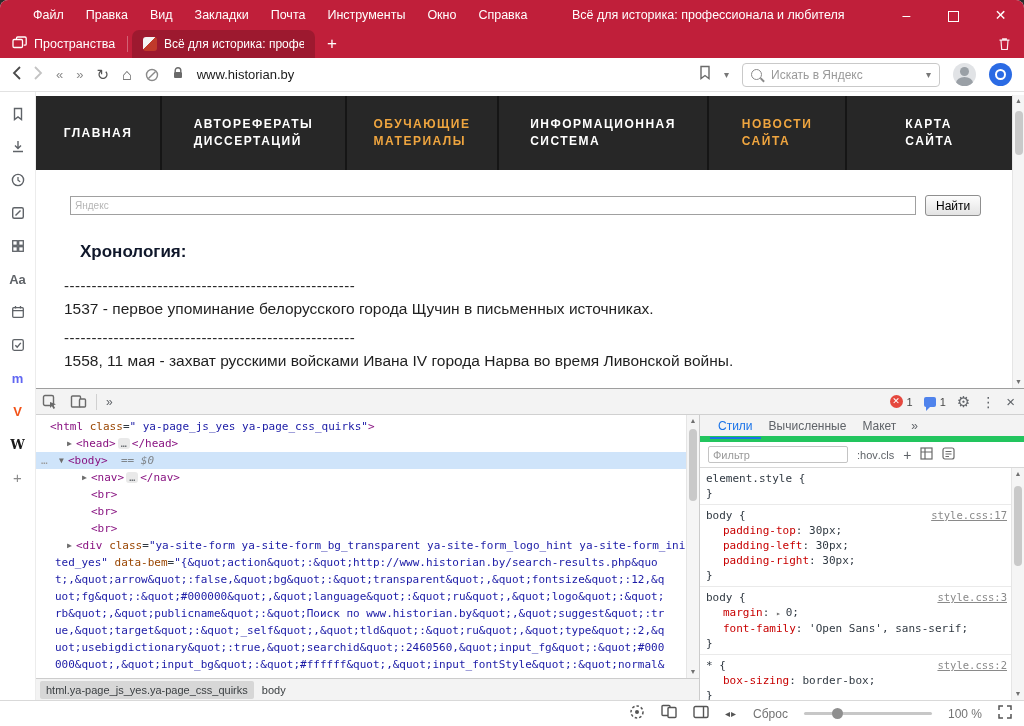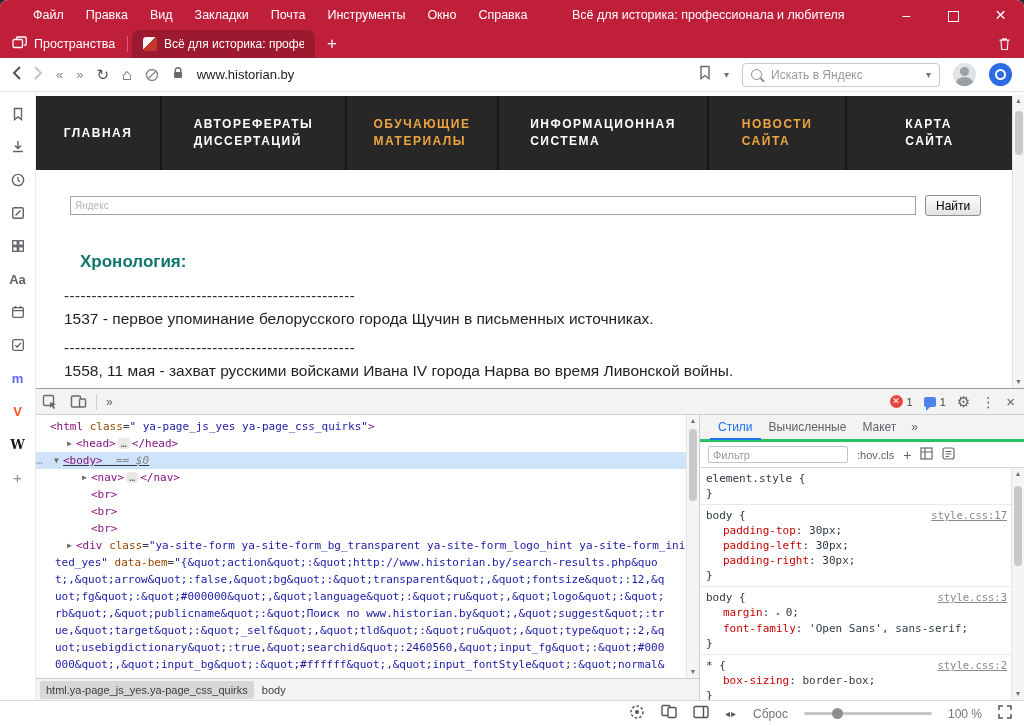--- a/index.html
+++ b/index.html
@@ -51,21 +51,21 @@
   #page{position:absolute;left:36px;top:92px;width:988px;height:296px;background:#fff;overflow:hidden;}
   #site-nav{margin:4px 12px 0 0;display:flex;background:#272727;height:74px;}
   .nav-item{display:flex;align-items:center;justify-content:center;box-sizing:border-box;}
   .nav-item + .nav-item{border-left:2px solid #151515;}
   .nav-item span{white-space:pre-line;font-size:12px;font-weight:bold;letter-spacing:1.5px;line-height:17px;color:#fff;text-align:left;}
   .nav-item.accent span{color:#efa53f;}
   #site-search{margin:25px 0 0 34px;display:flex;gap:9px;align-items:center;}
   #ya-input{width:846px;height:19px;border:1px solid #a0a0a0;font-size:10px;padding:0 4px;box-sizing:border-box;font-family:"Liberation Sans",sans-serif;}
   #ya-input::placeholder{color:#b5b5b5;}
   #find-btn{font-size:12px;height:21px;padding:1px 10px;background:linear-gradient(#fdfdfd,#e3e3e3);border:1px solid #8f8f8f;border-radius:3px;font-family:"Liberation Sans",sans-serif;}
-  #chron-heading{margin:36px 0 0 44px;font-size:17px;font-weight:bold;color:#0f766e;}
+  #chron-heading{margin:26px 0 0 44px;font-size:17px;font-weight:bold;color:#0f172a;}
   #chron-entries{margin-top:14px;}
   .divider-line{margin:8px 0 2px 28px;font-size:15px;color:#2a2a2a;line-height:20px;letter-spacing:.5px;}
   .entry-line{margin:0 0 0 28px;font-size:15.5px;color:#1f1f1f;line-height:22px;}
   
   .vscroll{position:absolute;background:#f5f5f5;border-left:1px solid #e5e5e5;width:12px;box-sizing:border-box;}
   .varrow{height:12px;font-size:7px;color:#707070;text-align:center;line-height:12px;}
   .vthumb{position:absolute;left:2px;width:8px;background:#c9c9c9;border-radius:4px;}
   #page-scroll{right:0;top:3px;height:293px;}
   
   #devtools{position:absolute;left:36px;top:388px;width:988px;height:312px;border-top:1px solid #9e9e9e;background:#fff;box-sizing:border-box;}
@@ -94,21 +94,21 @@
   .c-a{color:#994500;}
   .c-v{color:#1a1aa6;}
   .c-p{color:#303942;}
   .c-g{color:#80868b;font-style:italic;}
   .c-e{color:#5f6368;background:#e9e9e9;border-radius:3px;padding:0 3px;font-size:10px;margin:0 2px;}
   #el-scroll{right:0;top:0;bottom:22px;width:13px;}
   #dt-crumbs{position:absolute;left:0;right:0;bottom:0;height:22px;background:#f3f3f3;border-top:1px solid #ccc;display:flex;align-items:center;padding-left:4px;box-sizing:border-box;}
   .crumb{font-size:11px;color:#3c4043;padding:3px 6px;white-space:nowrap;}
   .crumb.active{background:#d7d7d7;border-radius:2px;}
   #dt-styles{flex:1;position:relative;background:#fff;}
-  #st-tabs{height:27px;background:#f3f3f3;border-bottom:3px solid #22c55e;display:flex;align-items:center;padding-left:10px;gap:2px;box-sizing:border-box;}
+  #st-tabs{height:27px;background:#f3f3f3;border-bottom:6px solid #22c55e;display:flex;align-items:center;padding-left:10px;gap:2px;box-sizing:border-box;}
   .st-tab{font-size:12px;color:#5f6368;padding:0 8px;line-height:26px;height:26px;}
   .st-tab.active{color:#1a73e8;box-shadow:inset 0 -2px 0 #1a73e8;}
   #st-filter{height:26px;border-bottom:1px solid #d8d8d8;display:flex;align-items:center;padding:0 8px;gap:9px;box-sizing:border-box;}
   #st-filter input{width:140px;height:17px;border:1px solid #c4c4c4;border-radius:2px;font-size:11px;padding:0 4px;box-sizing:border-box;font-family:"Liberation Sans",sans-serif;}
   #st-filter input::placeholder{color:#9a9a9a;}
   .st-toggle{font-size:11px;color:#5f6368;}
   .plus-icon{font-size:14px;color:#5f6368;}
   #st-rules{position:absolute;top:53px;bottom:0;left:0;right:13px;overflow:hidden;font-family:"DejaVu Sans Mono",monospace;font-size:11px;color:#303942;}
   .rule{padding:3px 4px 3px 6px;border-bottom:1px solid #eaeaea;}
   .r-line,.r-prop,.r-close{line-height:15px;}
@@ -336,21 +336,21 @@
         <span class="gear-glyph">⚙</span>
         <span class="dots-glyph">⋮</span>
         <span class="close-glyph">×</span>
       </div>
     </div>
     <div id="dt-body">
       <div id="dt-elements">
         <div id="dt-code">
             <div class="cl" style="padding-left: 14px;"><span class="c-t">&lt;html</span><span class="c-p"> </span><span class="c-a">class</span><span class="c-p">=</span><span class="c-v">" ya-page_js_yes ya-page_css_quirks"</span><span class="c-t">&gt;</span></div>
             <div class="cl" style="padding-left: 27px;"><span class="ar">▶</span><span class="c-t">&lt;head&gt;</span><span class="c-e">…</span><span class="c-t">&lt;/head&gt;</span></div>
-            <div class="cl sel" style=" text-decoration: underline;"><span class="dots">…</span><span class="ar">▼</span><span class="c-t">&lt;body&gt;</span><span class="c-g">  == $0</span></div>
+            <div class="cl sel" style="padding-left: 5px;"><span class="dots">…</span><span class="ar">▼</span><span class="c-t">&lt;body&gt;</span><span class="c-g">  == $0</span></div>
             <div class="cl" style="padding-left: 42px;"><span class="ar">▶</span><span class="c-t">&lt;nav&gt;</span><span class="c-e">…</span><span class="c-t">&lt;/nav&gt;</span></div>
             <div class="cl" style="padding-left: 55px;"><span class="c-t">&lt;br&gt;</span></div>
             <div class="cl" style="padding-left: 55px;"><span class="c-t">&lt;br&gt;</span></div>
             <div class="cl" style="padding-left: 55px;"><span class="c-t">&lt;br&gt;</span></div>
             <div class="cl" style="padding-left: 27px;"><span class="ar">▶</span><span class="c-t">&lt;div</span><span class="c-p"> </span><span class="c-a">class</span><span class="c-p">=</span><span class="c-v">"ya-site-form ya-site-form_bg_transparent ya-site-form_logo_hint ya-site-form_ini</span></div>
             <div class="cl" style="padding-left: 19px;"><span class="c-v">ted_yes"</span><span class="c-p"> </span><span class="c-a">data-bem</span><span class="c-p">=</span><span class="c-v">"{&amp;quot;action&amp;quot;:&amp;quot;http://www.historian.by/search-results.php&amp;quo</span></div>
             <div class="cl" style="padding-left: 19px;"><span class="c-v">t;,&amp;quot;arrow&amp;quot;:false,&amp;quot;bg&amp;quot;:&amp;quot;transparent&amp;quot;,&amp;quot;fontsize&amp;quot;:12,&amp;q</span></div>
             <div class="cl" style="padding-left: 19px;"><span class="c-v">uot;fg&amp;quot;:&amp;quot;#000000&amp;quot;,&amp;quot;language&amp;quot;:&amp;quot;ru&amp;quot;,&amp;quot;logo&amp;quot;:&amp;quot;</span></div>
             <div class="cl" style="padding-left: 19px;"><span class="c-v">rb&amp;quot;,&amp;quot;publicname&amp;quot;:&amp;quot;Поиск по www.historian.by&amp;quot;,&amp;quot;suggest&amp;quot;:tr</span></div>
             <div class="cl" style="padding-left: 19px;"><span class="c-v">ue,&amp;quot;target&amp;quot;:&amp;quot;_self&amp;quot;,&amp;quot;tld&amp;quot;:&amp;quot;ru&amp;quot;,&amp;quot;type&amp;quot;:2,&amp;q</span></div>

